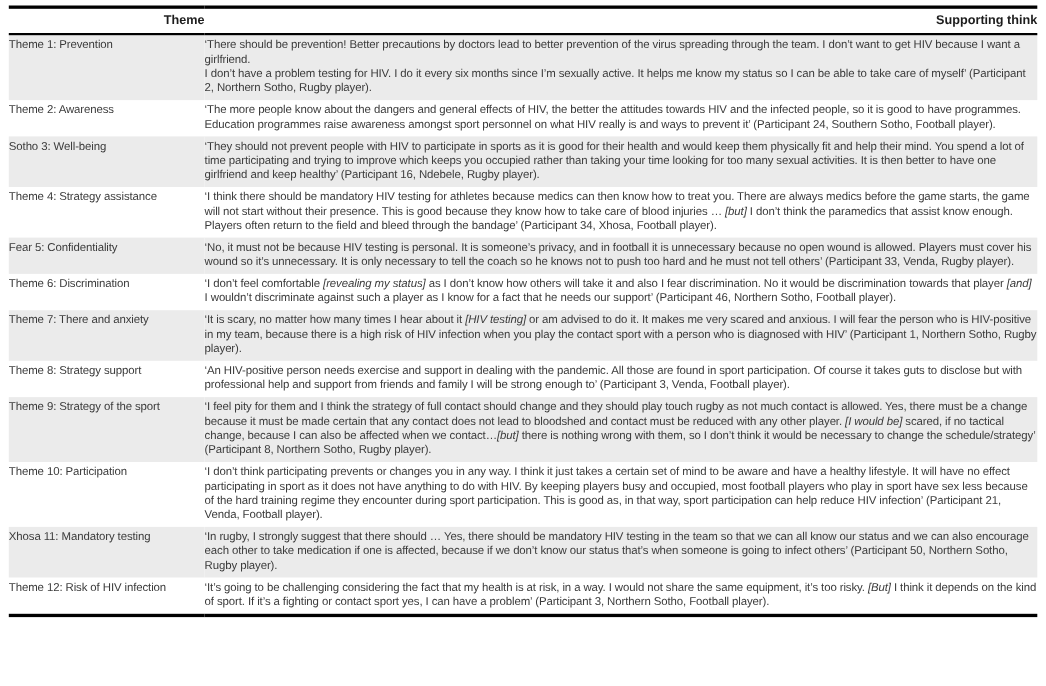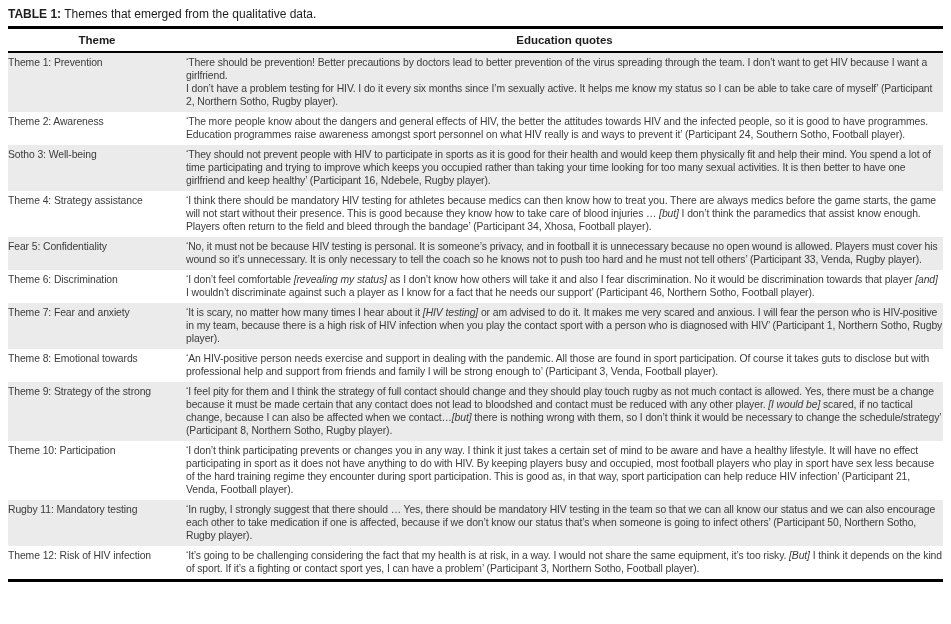--- a/index.html
+++ b/index.html
@@ -17,45 +17,42 @@
   .table-title{
     font-size:12px;color:var(--heading);padding:2px 0 4px 0;line-height:15px;
   }
   .table-title .bold{font-weight:bold;}
   table.themes{
     width:100%;border-collapse:collapse;
     border-top:3px solid var(--border);
     border-bottom:3px solid var(--border);
   }
   table.themes th{
-    text-align:center;font-size:11.5px;font-weight:bold;color:var(--heading);
+    text-align:right;font-size:11.5px;font-weight:bold;color:var(--heading);
     padding:5px 0 4px 0;border-bottom:2px solid var(--border);line-height:13px;
   }
   table.themes td{
     font-size:10.4px;line-height:13px;vertical-align:top;
     padding:3px 0 4px 0;letter-spacing:-0.1px;
   }
   td.theme-cell{width:178px;padding-right:10px;}
   th.theme-col{width:178px;}
   td.quote-cell{white-space:pre-line;padding-right:2px;margin-top:31px;}
   tr.shaded{background:var(--shade);}
   em{}
 </style>
 </head>
 <body>
 
 <div class="page">
-  <div class="table-title">
-    <span class="bold">TABLE 1:</span><span> Themes that emerged from the qualitative data.</span>
-  </div>
   <table class="themes">
     <thead>
       <tr>
         <th class="theme-col">Theme</th>
-        <th>Education quotes</th>
+        <th>Supporting think</th>
       </tr>
     </thead>
     <tbody>
         <tr class="shaded">
           <td class="theme-cell">Theme 1: Prevention</td>
           <td class="quote-cell"><span>‘There should be prevention! Better precautions by doctors lead to better prevention of the virus spreading through the team. I don’t want to get HIV because I want a girlfriend.
 I don’t have a problem testing for HIV. I do it every six months since I’m sexually active. It helps me know my status so I can be able to take care of myself’ (Participant 2, Northern Sotho, Rugby player).</span></td>
         </tr>
         <tr>
           <td class="theme-cell">Theme 2: Awareness</td>
@@ -71,37 +68,37 @@
         </tr>
         <tr class="shaded">
           <td class="theme-cell">Fear 5: Confidentiality</td>
           <td class="quote-cell"><span>‘No, it must not be because HIV testing is personal. It is someone’s privacy, and in football it is unnecessary because no open wound is allowed. Players must cover his wound so it’s unnecessary. It is only necessary to tell the coach so he knows not to push too hard and he must not tell others’ (Participant 33, Venda, Rugby player).</span></td>
         </tr>
         <tr>
           <td class="theme-cell">Theme 6: Discrimination</td>
           <td class="quote-cell"><span>‘I don’t feel comfortable </span><em>[revealing my status]</em><span> as I don’t know how others will take it and also I fear discrimination. No it would be discrimination towards that player </span><em>[and]</em><span> I wouldn’t discriminate against such a player as I know for a fact that he needs our support’ (Participant 46, Northern Sotho, Football player).</span></td>
         </tr>
         <tr class="shaded">
-          <td class="theme-cell">Theme 7: Fear and anxiety</td>
+          <td class="theme-cell">Theme 7: There and anxiety</td>
           <td class="quote-cell"><span>‘It is scary, no matter how many times I hear about it </span><em>[HIV testing]</em><span> or am advised to do it. It makes me very scared and anxious. I will fear the person who is HIV-positive in my team, because there is a high risk of HIV infection when you play the contact sport with a person who is diagnosed with HIV’ (Participant 1, Northern Sotho, Rugby player).</span></td>
         </tr>
         <tr>
-          <td class="theme-cell">Theme 8: Emotional towards</td>
+          <td class="theme-cell">Theme 8: Strategy support</td>
           <td class="quote-cell"><span>‘An HIV-positive person needs exercise and support in dealing with the pandemic. All those are found in sport participation. Of course it takes guts to disclose but with professional help and support from friends and family I will be strong enough to’ (Participant 3, Venda, Football player).</span></td>
         </tr>
         <tr class="shaded">
-          <td class="theme-cell">Theme 9: Strategy of the strong</td>
+          <td class="theme-cell">Theme 9: Strategy of the sport</td>
           <td class="quote-cell"><span>‘I feel pity for them and I think the strategy of full contact should change and they should play touch rugby as not much contact is allowed. Yes, there must be a change because it must be made certain that any contact does not lead to bloodshed and contact must be reduced with any other player. </span><em>[I would be]</em><span> scared, if no tactical change, because I can also be affected when we contact…</span><em>[but]</em><span> there is nothing wrong with them, so I don’t think it would be necessary to change the schedule/strategy’ (Participant 8, Northern Sotho, Rugby player).</span></td>
         </tr>
         <tr>
           <td class="theme-cell">Theme 10: Participation</td>
           <td class="quote-cell"><span>‘I don’t think participating prevents or changes you in any way. I think it just takes a certain set of mind to be aware and have a healthy lifestyle. It will have no effect participating in sport as it does not have anything to do with HIV. By keeping players busy and occupied, most football players who play in sport have sex less because of the hard training regime they encounter during sport participation. This is good as, in that way, sport participation can help reduce HIV infection’ (Participant 21, Venda, Football player).</span></td>
         </tr>
         <tr class="shaded">
-          <td class="theme-cell">Rugby 11: Mandatory testing</td>
+          <td class="theme-cell">Xhosa 11: Mandatory testing</td>
           <td class="quote-cell"><span>‘In rugby, I strongly suggest that there should … Yes, there should be mandatory HIV testing in the team so that we can all know our status and we can also encourage each other to take medication if one is affected, because if we don’t know our status that’s when someone is going to infect others’ (Participant 50, Northern Sotho, Rugby player).</span></td>
         </tr>
         <tr>
           <td class="theme-cell">Theme 12: Risk of HIV infection</td>
           <td class="quote-cell"><span>‘It’s going to be challenging considering the fact that my health is at risk, in a way. I would not share the same equipment, it’s too risky. </span><em>[But]</em><span> I think it depends on the kind of sport. If it’s a fighting or contact sport yes, I can have a problem’ (Participant 3, Northern Sotho, Football player).</span></td>
         </tr>
       </tbody>
   </table>
 </div>
 

